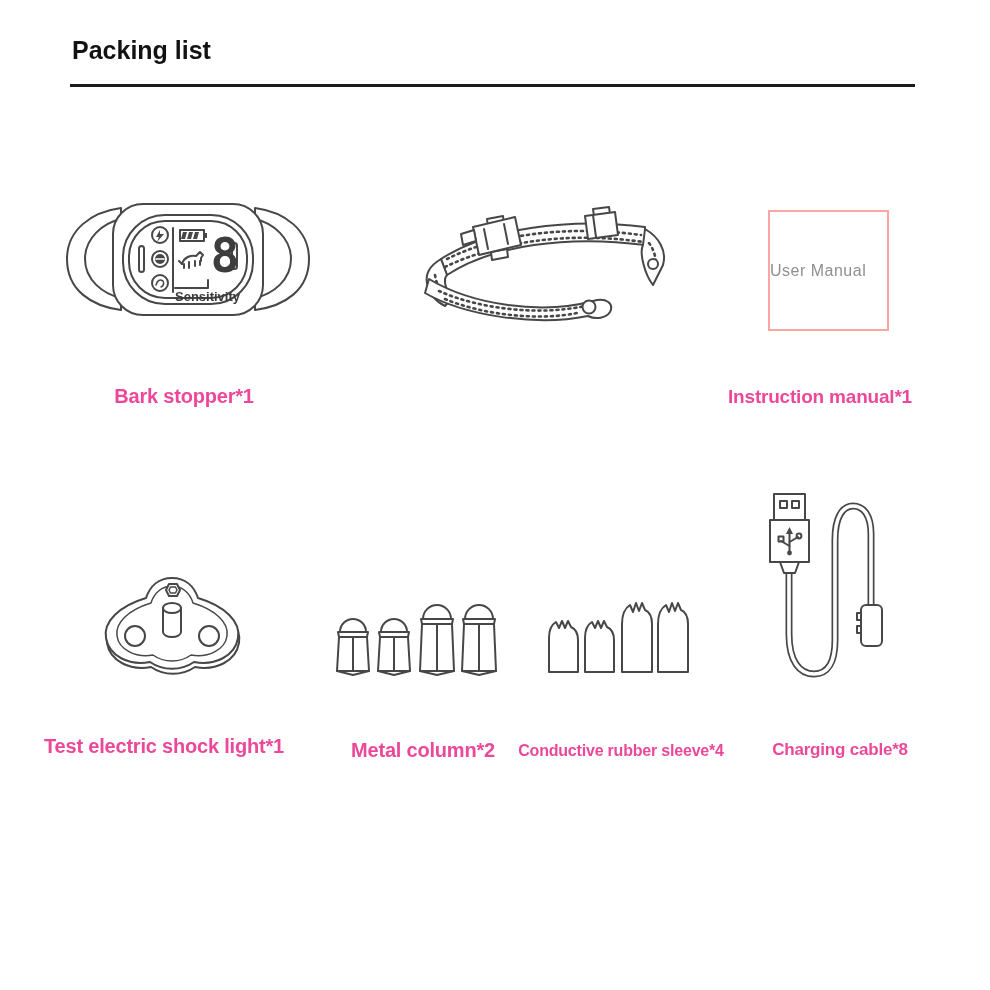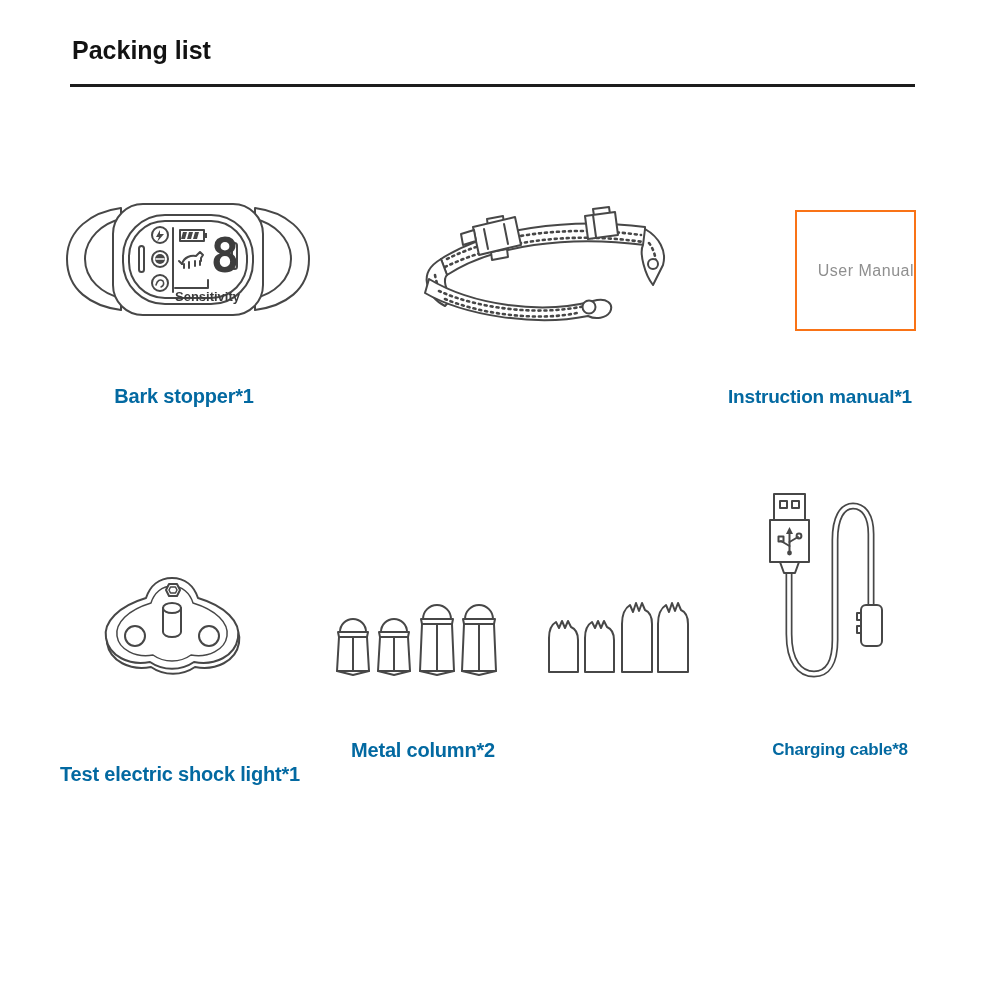--- a/index.html
+++ b/index.html
@@ -10,38 +10,38 @@
   .abs{position:absolute;}
   .page-title{
     position:absolute;left:72px;top:36px;
     font-size:25px;font-weight:bold;color:#121212;letter-spacing:0;
   }
   .title-rule{
     position:absolute;left:70px;top:84px;width:845px;height:3px;background:#1c1c1c;
   }
   .item-label{
     position:absolute;width:300px;text-align:center;
-    font-weight:bold;color:#0369a1;letter-spacing:-0.2px;white-space:nowrap;
+    font-weight:bold;color:#ec4899;letter-spacing:-0.2px;white-space:nowrap;
   }
   .lbl-20{font-size:20px;}
   .lbl-19{font-size:19px;}
   .lbl-17{font-size:17px;}
   .lbl-16{font-size:16px;}
   
   .art path,.art rect,.art circle,.art ellipse,.art polygon,.art line,.art polyline{
     stroke:#474747;stroke-width:2;fill:none;stroke-linejoin:round;stroke-linecap:round;
   }
   .art .wf{fill:#ffffff;}
   .art .dk{fill:#474747;stroke:none;}
   .art .thin{stroke-width:1.5;}
   .art .dash{stroke-dasharray:2 4;stroke-width:2.6;}
   .art text{stroke:none;}
   .manual-box{
     position:absolute;left:768px;top:210px;width:117px;height:117px;
-    border:2px solid #f97316;background:#fff;display:flex;align-items:center;justify-content:flex-end;margin-left:27px;
+    border:2px solid #fca5a5;background:#fff;display:flex;align-items:center;justify-content:flex-start;
   }
   .manual-text{color:#8f8f8f;font-size:16px;letter-spacing:0.5px;}
 </style>
 </head>
 <body>
 
 <div class="canvas">
 
   <div class="page-title">Packing list</div>
   <div class="title-rule"></div>
@@ -139,21 +139,21 @@
     </g>
     <circle class="wf" cx="38" cy="62" r="10"></circle>
     <circle class="wf" cx="112" cy="62" r="10"></circle>
     <g>
       <polygon class="wf" points="69,16 72,10 80,10 83,16 80,22 72,22"></polygon>
       <polygon class="thin" points="72,16 73.5,13 78.5,13 80,16 78.5,19 73.5,19"></polygon>
       <path class="wf" d="M66,34 L66,58 A9,5 0 0 0 84,58 L84,34"></path>
       <ellipse class="wf" cx="75" cy="34" rx="9" ry="5"></ellipse>
     </g>
   </svg>
-  <div class="item-label lbl-20" style="left:30px;top:735px;margin-top:28px;">Test electric shock light*1</div>
+  <div class="item-label lbl-20" style="left:14px;top:735px;">Test electric shock light*1</div>
 
   <svg class="art abs" style="left:332px;top:587px;" width="170" height="95" viewBox="0 0 170 95">
     <g>
       <path class="wf" d="M8,45 A13,13 0 0 1 34,45"></path>
       <polygon class="wf" points="6,45 36,45 35,50 7,50"></polygon>
       <polygon class="wf" points="7,50 35,50 37,84 5,84"></polygon>
       <path d="M21,50 L21,84 M5,84 L21,88 L37,84"></path>
     </g>
     <g transform="translate(41,0)">
       <path class="wf" d="M8,45 A13,13 0 0 1 34,45"></path>
@@ -175,20 +175,21 @@
     </g>
   </svg>
   <div class="item-label lbl-20" style="left:273px;top:739px;">Metal column*2</div>
 
   <svg class="art abs" style="left:545px;top:592px;" width="150" height="85" viewBox="0 0 150 85">
     <path class="wf" d="M4,80 L4,46 Q4,34 11,30 L14,36 L17,29 L20,36 L23,29 L26,35 Q33,38 33,48 L33,80 Z"></path>
     <path class="wf" d="M40,80 L40,46 Q40,34 47,30 L50,36 L53,29 L56,36 L59,29 L62,35 Q69,38 69,48 L69,80 Z"></path>
     <path class="wf" d="M77,80 L77,32 Q77,18 85,13 L88,20 L91,11 L94,19 L97,11 L100,18 Q107,21 107,32 L107,80 Z"></path>
     <path class="wf" d="M113,80 L113,32 Q113,18 121,13 L124,20 L127,11 L130,19 L133,11 L136,18 Q143,21 143,32 L143,80 Z"></path>
   </svg>
+  <div class="item-label lbl-16" style="left:471px;top:742px;">Conductive rubber sleeve*4</div>
 
   <svg class="art abs" style="left:750px;top:492px;" width="135" height="205" viewBox="0 0 135 205">
     <g>
       <path d="M39,78 L39,142 C39,170 50,182 64,182 C78,182 85,170 85,148 L85,48 C85,26 92,14 103,14 C114,14 121,24 121,42 L121,116" style="stroke:#474747;stroke-width:7;fill:none"></path>
       <path d="M39,78 L39,142 C39,170 50,182 64,182 C78,182 85,170 85,148 L85,48 C85,26 92,14 103,14 C114,14 121,24 121,42 L121,116" style="stroke:#ffffff;stroke-width:3.6;fill:none"></path>
     </g>
     <g>
       <rect class="wf" x="107" y="121" width="5" height="7"></rect>
       <rect class="wf" x="107" y="134" width="5" height="7"></rect>
       <rect class="wf" x="111" y="113" width="21" height="41" rx="5"></rect>

